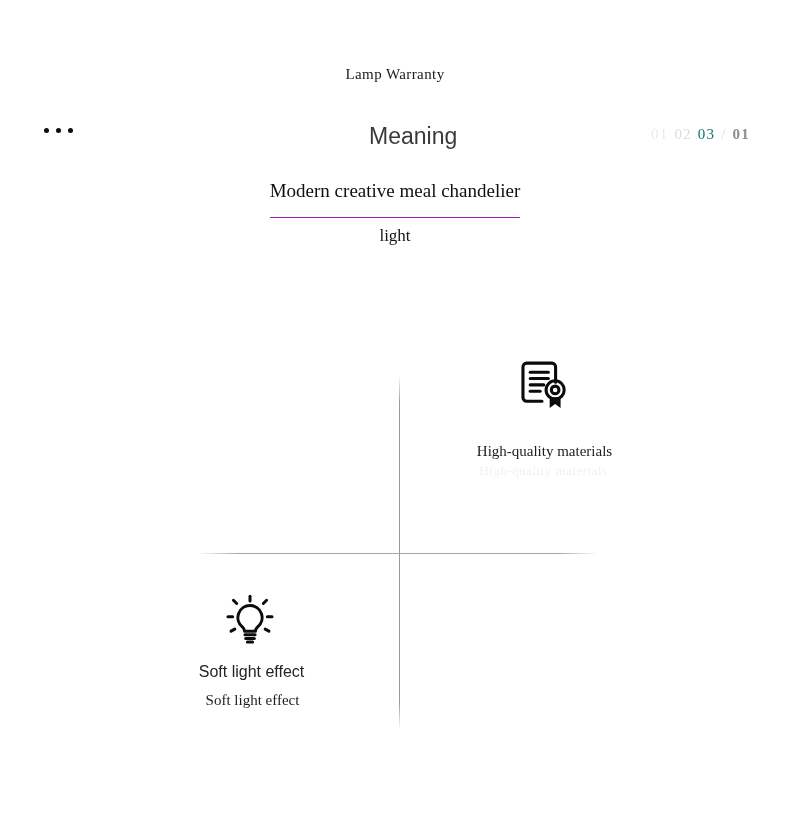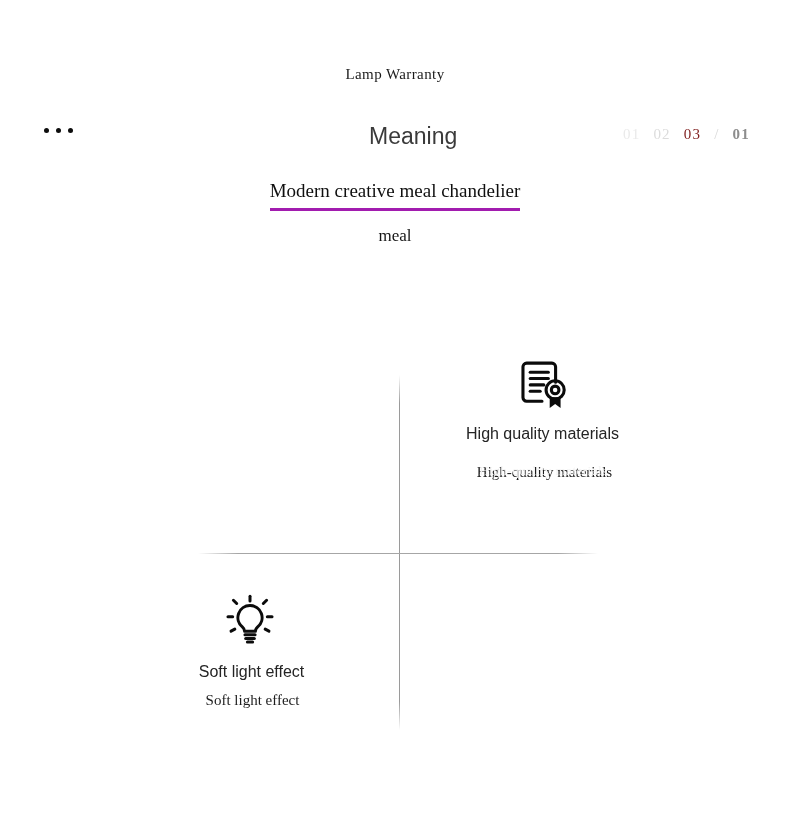--- a/index.html
+++ b/index.html
@@ -88,47 +88,47 @@
   .pagination {
     position: absolute;
     right: 40px;
     top: 126px;
     font-family: "Liberation Serif", serif;
     font-size: 15px;
     letter-spacing: 1.2px;
     white-space: nowrap;
     display: flex;
     align-items: baseline;
-    gap: 13px;
+    gap: 6px;
   }
   .pagination .pg { color: #bfbfbf; }
   .pagination .pg.p1 { color: #eaeaea; }
   .pagination .pg.p2 { color: #dcdcdc; }
-  .pagination .pg.p3 { color: #7f1d1d; }
+  .pagination .pg.p3 { color: #0f766e; }
   .pagination .sep { color: #d8d8d8; }
   .pagination .cur {
     color: #8d8d8d;
     font-weight: bold;
   }
 
   
   .subtitle-underlined {
     position: absolute;
     left: 0;
     top: 180px;
     width: 790px;
     text-align: center;
     font-family: "Liberation Serif", serif;
     font-size: 19px;
     color: #0f0f0f;
     white-space: nowrap;
   }
   .subtitle-underlined span {
-    border-bottom: 3px solid #a21caf;
-    padding-bottom: 7px;
+    border-bottom: 1px solid #a21caf;
+    padding-bottom: 16px;
   }
 
   
   .lamp-word {
     position: absolute;
     left: 0;
     top: 226px;
     width: 790px;
     text-align: center;
     font-family: "Liberation Serif", serif;
@@ -247,21 +247,21 @@
   <span class="pg p2">02</span>
   <span class="pg p3">03</span>
   <span class="sep">/</span>
   <span class="cur">01</span>
 </div>
 
 <div class="subtitle-underlined">
   <span>Modern creative meal chandelier</span>
 </div>
 
-<div class="lamp-word">meal</div>
+<div class="lamp-word">light</div>
 
 <div class="feature-grid">
 
   <div class="v-divider"></div>
   <div class="h-divider"></div>
 
 
   <div class="cell tr">
     <div class="cell-icon">
       <svg width="58" height="58" viewBox="0 0 64 64" aria-hidden="true">
@@ -270,21 +270,20 @@
           <line x1="19" y1="19" x2="39" y2="19"></line>
           <line x1="19" y1="26" x2="39" y2="26"></line>
           <line x1="19" y1="33" x2="34" y2="33"></line>
           <line x1="19" y1="40" x2="30" y2="40"></line>
           <circle cx="46.5" cy="38.5" r="10"></circle>
           <circle cx="46.5" cy="38.5" r="4.2"></circle>
         </g>
         <path d="M40.5 46.5 V58.5 L46.5 54.0 L52.5 58.5 V46.5 Z" fill="#0b0b0b"></path>
       </svg>
     </div>
-    <div class="cell-title wide">High quality materials</div>
     <div class="cell-sub big">High-quality materials</div>
   </div>
 
   <div class="ghost-text">High-quality materials</div>
 
   <div class="cell bl">
     <div class="cell-icon">
       <svg width="60" height="60" viewBox="0 0 64 64" aria-hidden="true">
         <g fill="none" stroke="#0b0b0b" stroke-width="3.2" stroke-linecap="round" stroke-linejoin="round">
           <path d="M32 14.5 a12.8 12.8 0 0 0 -8.2 22.7 c1.6 1.4 2.4 2.9 2.4 4.6 h11.6 c0 -1.7 0.8 -3.2 2.4 -4.6 A12.8 12.8 0 0 0 32 14.5 Z"></path>

